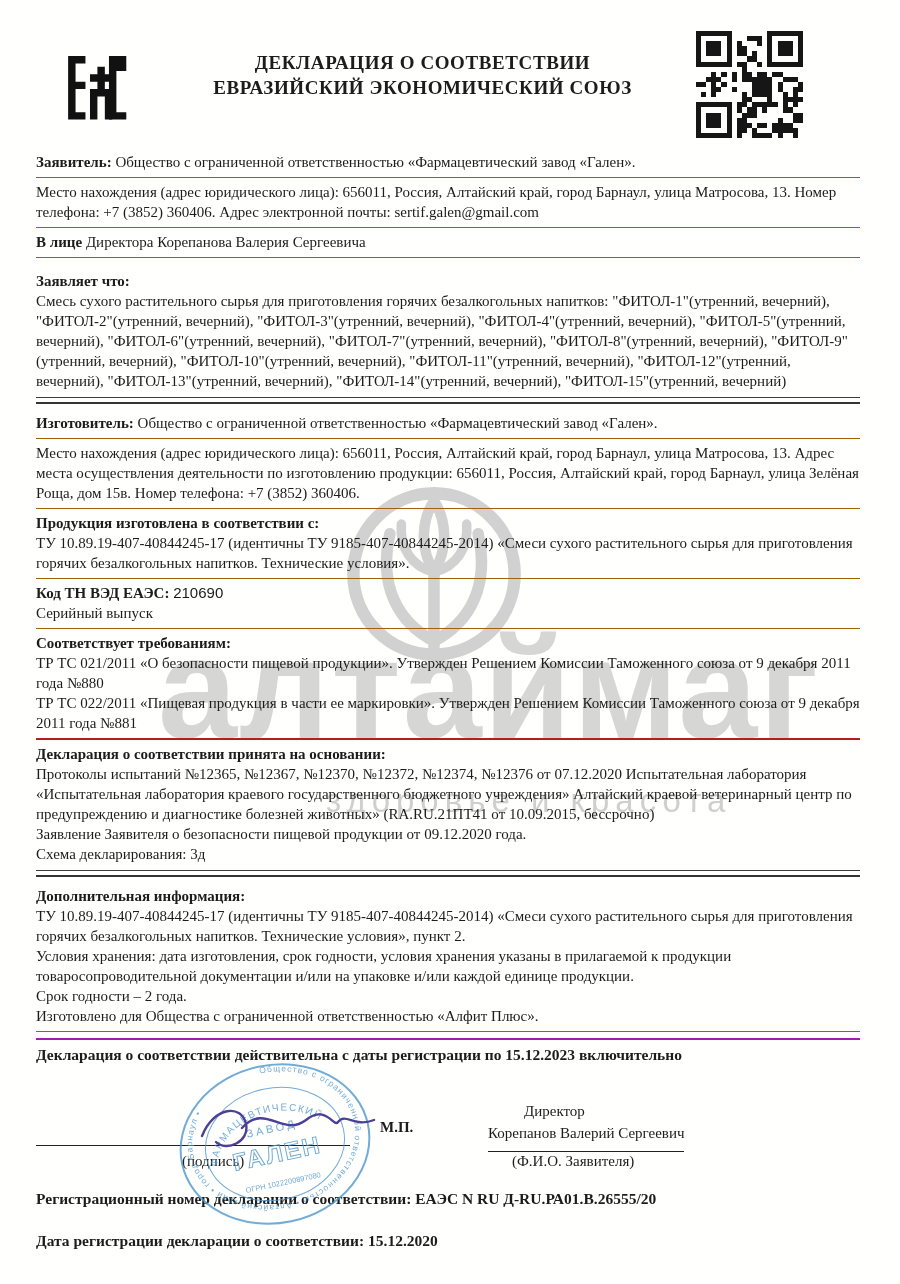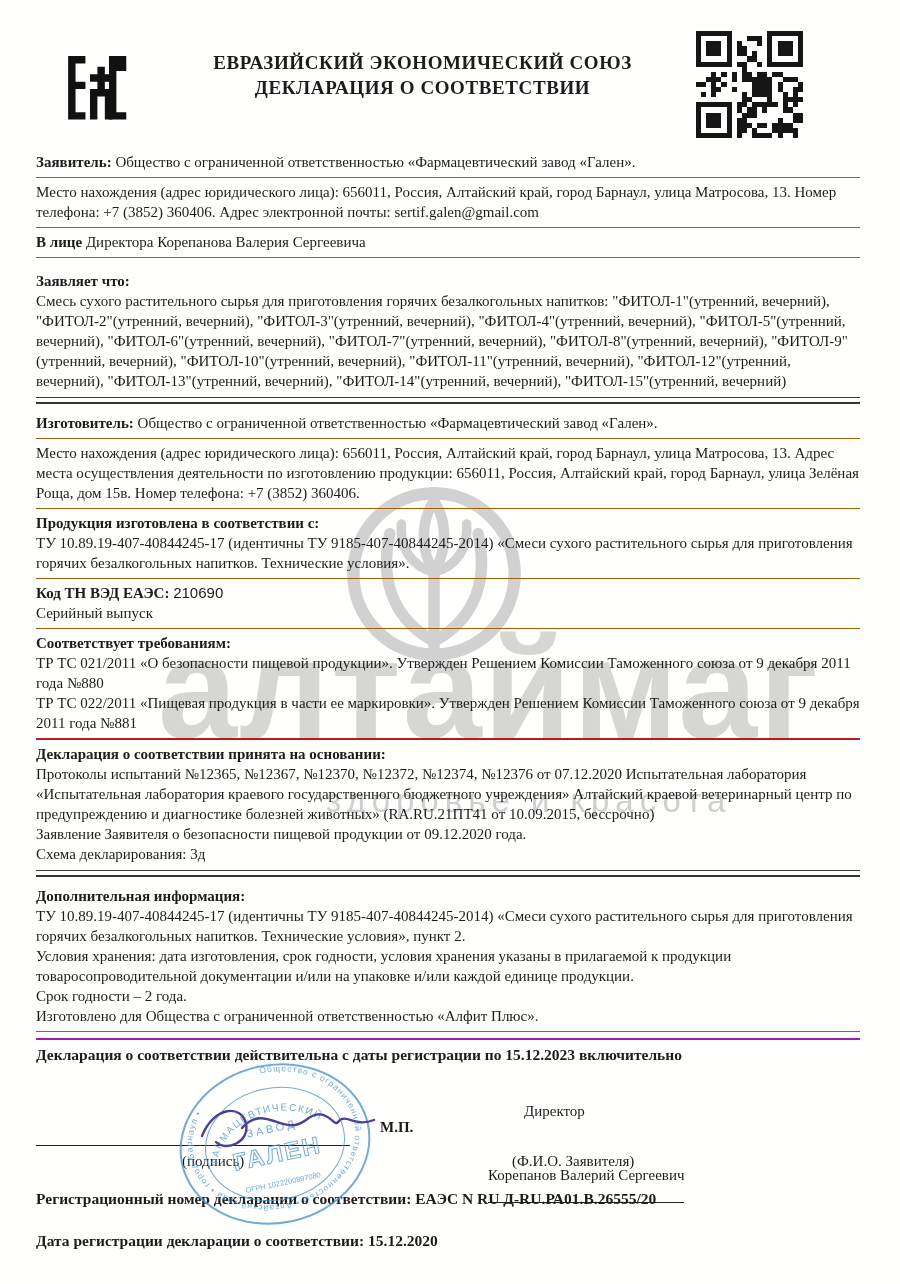--- a/index.html
+++ b/index.html
@@ -42,21 +42,21 @@
   .validity{
     border-top:2px solid #a21caf;margin-top:6px;padding:5px 0 4px;
     font-weight:bold;font-size:15.5px;line-height:20px;
   }
   
   .sig{position:relative;height:112px;margin:4px 40px 2px 36px;z-index:1;font-size:15px;line-height:20px;}
   .sig-line{position:absolute;left:0;top:72px;width:314px;border-bottom:1.5px solid #222;}
   .sig-caption{position:absolute;left:146px;top:78px;}
   .mp{position:absolute;left:344px;top:44px;font-weight:bold;}
   .dir-title{position:absolute;left:454px;top:28px;margin-left:34px;}
-  .dir-name{position:absolute;left:452px;top:50px;border-bottom:1px solid #222;padding-bottom:17px;margin-top:42px;}
+  .dir-name{position:absolute;left:452px;top:50px;border-bottom:1px solid #222;padding-bottom:8px;}
   .fio-caption{position:absolute;left:476px;top:78px;}
   .stamp{position:absolute;left:166px;top:1050px;z-index:2;opacity:.8;pointer-events:none;}
   .ink{position:absolute;left:188px;top:1098px;z-index:3;pointer-events:none;}
   
   .foot{position:relative;z-index:1;margin:0 40px 0 36px;font-weight:bold;font-size:15.5px;line-height:20px;}
   .foot .reg{margin-top:4px;}
   .foot .date{margin-top:22px;}
 </style>
 </head>
 <body>
@@ -81,22 +81,22 @@
 
   <div class="hdr">
     <div class="eac">
       <svg width="62" height="66" viewBox="0 0 150 160" fill="#111">
         <path d="M5 5 h18 v62 h24 v18 h-24 v56 h24 v18 h-42 z M23 5 h24 v18 h-24 z"></path>
         <path d="M58 85 h18 v-18 h-18 v-18 h18 V31 h18 v18 h18 v18 h-18 v18 h18 v74 h-18 v-56 h-18 v56 h-18 z"></path>
         <path d="M104 5 h18 v18 h24 v18 h-24 v100 h24 v18 h-42 z M122 5 h24 v18 h-24 z"></path>
       </svg>
     </div>
     <div class="titles">
+      <div>ДЕКЛАРАЦИЯ О СООТВЕТСТВИИ</div>
       <div>ЕВРАЗИЙСКИЙ ЭКОНОМИЧЕСКИЙ СОЮЗ</div>
-      <div>ДЕКЛАРАЦИЯ О СООТВЕТСТВИИ</div>
     </div>
     <div class="qr">
       <svg viewBox="0 0 21 21">
           <rect x="0" y="0" width="1" height="1"></rect>
           <rect x="1" y="0" width="1" height="1"></rect>
           <rect x="2" y="0" width="1" height="1"></rect>
           <rect x="3" y="0" width="1" height="1"></rect>
           <rect x="4" y="0" width="1" height="1"></rect>
           <rect x="5" y="0" width="1" height="1"></rect>
           <rect x="6" y="0" width="1" height="1"></rect>

